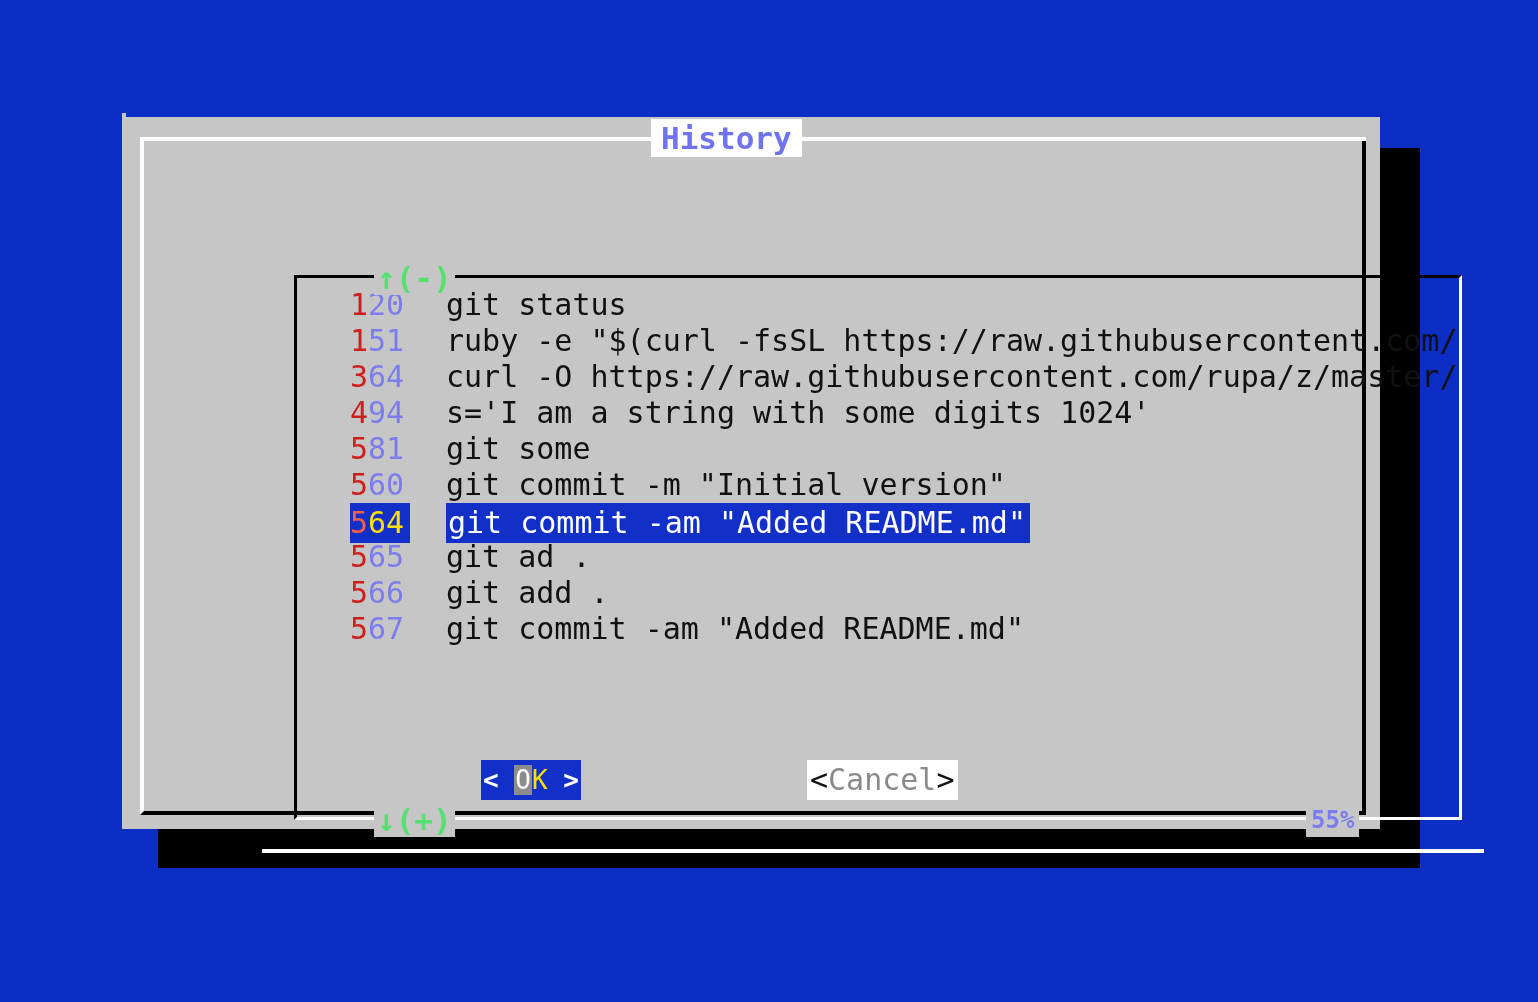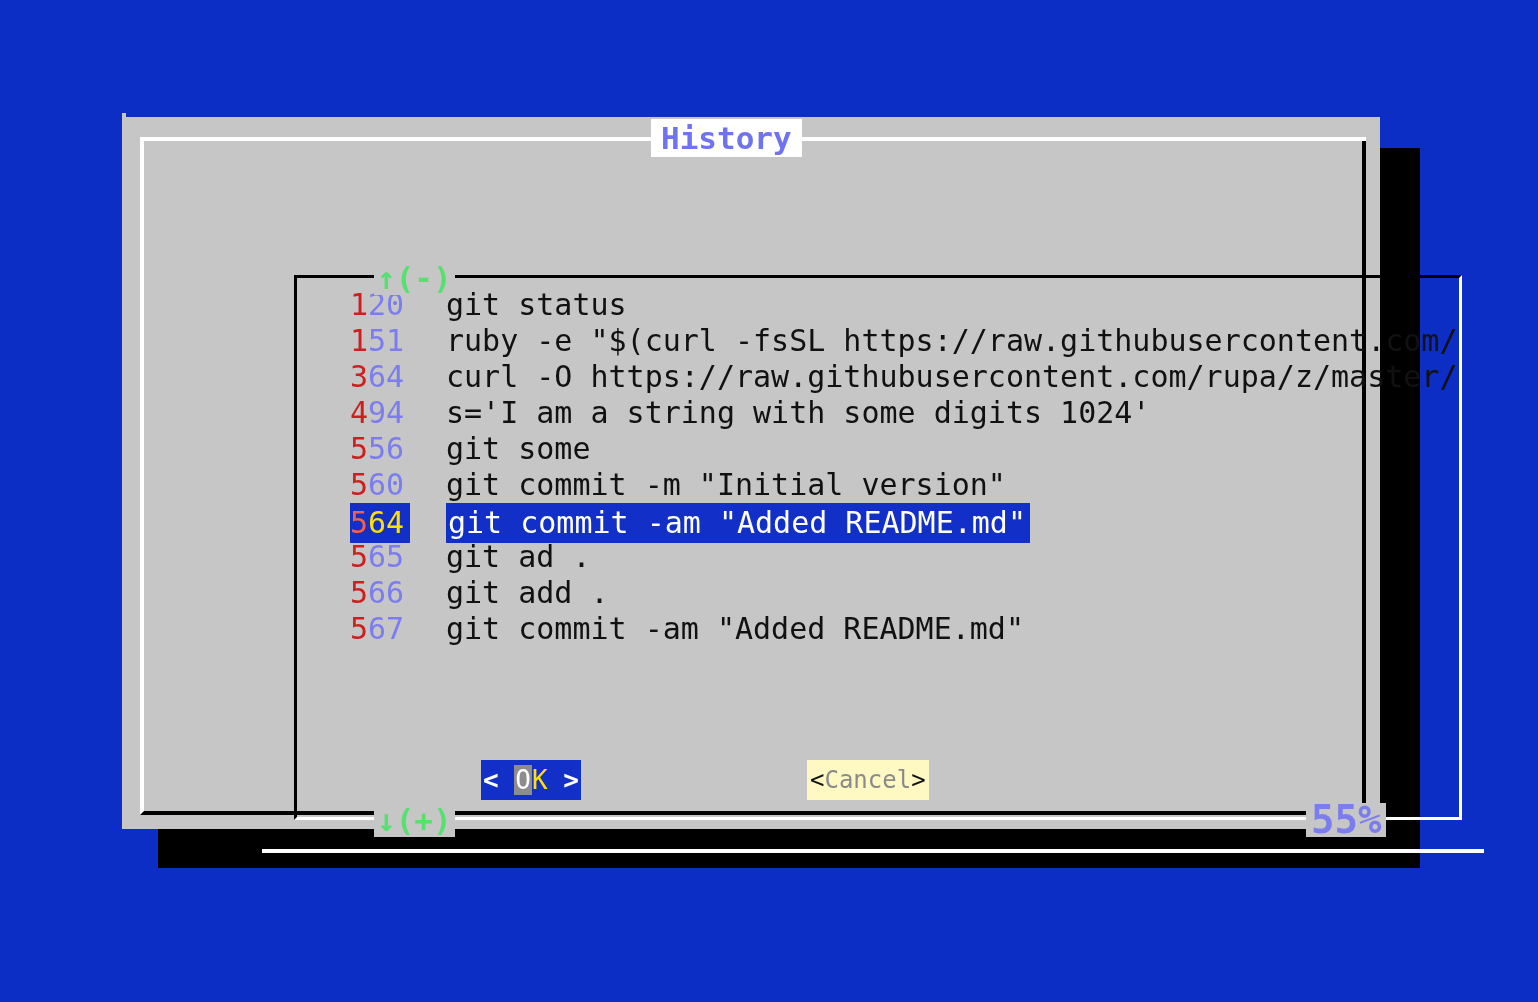--- a/index.html
+++ b/index.html
@@ -159,21 +159,21 @@
 
   #scroll-percent {
     position: absolute;
     left: 1184px;
     top: 690px;
     height: 34px;
     line-height: 34px;
     padding: 0 5px;
     background: #c6c6c6;
     color: #7b7def;
-    font-size: 39px;
+    font-size: 24px;
     font-weight: bold;
     white-space: nowrap;
   }
 
   
   #button-separator {
     position: absolute;
     left: 140px;
     top: 736px;
     width: 1222px;
@@ -208,22 +208,22 @@
     padding: 0 1px;
   }
   #ok-button .accel-rest { color: #ffe000; }
 
   #cancel-button {
     position: absolute;
     left: 685px;
     top: 2px;
     height: 40px;
     line-height: 40px;
-    background: #fef9c3;
-    font-size: 24px;
+    background: #ffffff;
+    font-size: 30px;
     white-space: nowrap;
     padding: 0 3px;
   }
   #cancel-button .brk { color: #111111; }
   #cancel-button .lbl { color: #8a8a8a; }
 </style>
 </head>
 <body>
 
 <div id="drop-shadow"></div>
@@ -237,21 +237,21 @@
   <div id="title-rule"></div>
 
   <div id="dialog-title">History</div>
 
   <div id="history-listbox">
     <div id="history-lines">
         <div class="hist-row"><span class="hist-num"><span class="num-first">1</span><span class="num-rest">20</span></span><span class="hist-cmd">git status</span></div>
         <div class="hist-row"><span class="hist-num"><span class="num-first">1</span><span class="num-rest">51</span></span><span class="hist-cmd">ruby -e "$(curl -fsSL https://raw.githubusercontent.com/Homebrew/install/master/install)"</span></div>
         <div class="hist-row"><span class="hist-num"><span class="num-first">3</span><span class="num-rest">64</span></span><span class="hist-cmd">curl -O https://raw.githubusercontent.com/rupa/z/master/z.sh</span></div>
         <div class="hist-row"><span class="hist-num"><span class="num-first">4</span><span class="num-rest">94</span></span><span class="hist-cmd">s='I am a string with some digits 1024'</span></div>
-        <div class="hist-row"><span class="hist-num"><span class="num-first">5</span><span class="num-rest">56</span></span><span class="hist-cmd">git some</span></div>
+        <div class="hist-row"><span class="hist-num"><span class="num-first">5</span><span class="num-rest">81</span></span><span class="hist-cmd">git some</span></div>
         <div class="hist-row"><span class="hist-num"><span class="num-first">5</span><span class="num-rest">60</span></span><span class="hist-cmd">git commit -m "Initial version"</span></div>
         <div class="hist-row selected"><span class="hist-num"><span class="num-first">5</span><span class="num-rest">64</span></span><span class="hist-cmd">git commit -am "Added README.md"</span></div>
         <div class="hist-row"><span class="hist-num"><span class="num-first">5</span><span class="num-rest">65</span></span><span class="hist-cmd">git ad .</span></div>
         <div class="hist-row"><span class="hist-num"><span class="num-first">5</span><span class="num-rest">66</span></span><span class="hist-cmd">git add .</span></div>
         <div class="hist-row"><span class="hist-num"><span class="num-first">5</span><span class="num-rest">67</span></span><span class="hist-cmd">git commit -am "Added README.md"</span></div>
       </div>
   </div>
 
   <div id="scroll-up-marker" class="scroll-marker">↑(-)</div>
 

